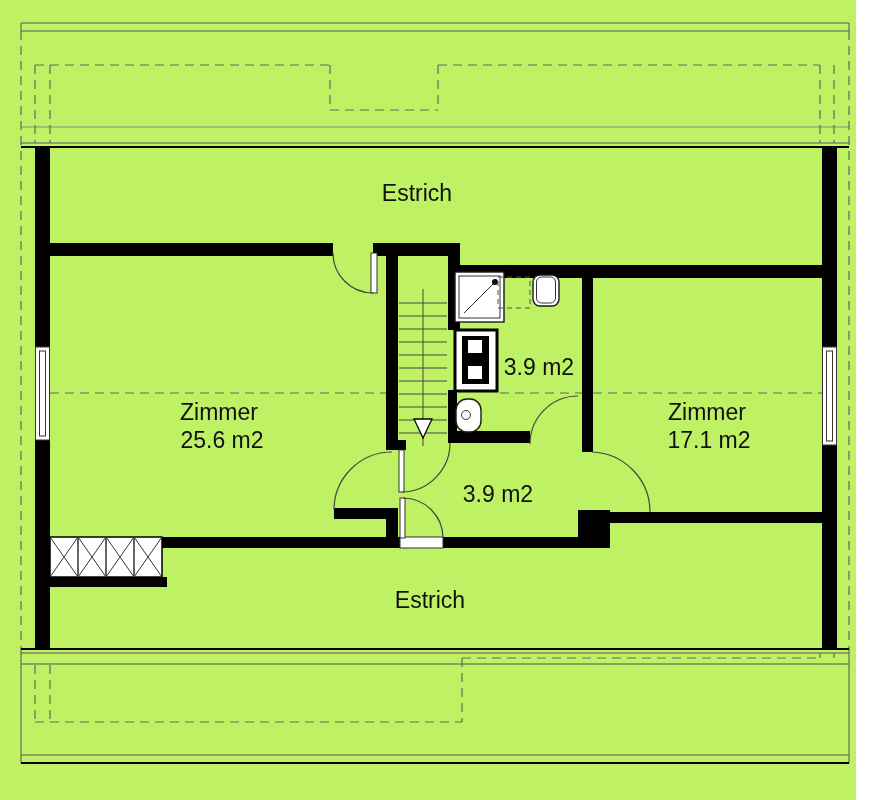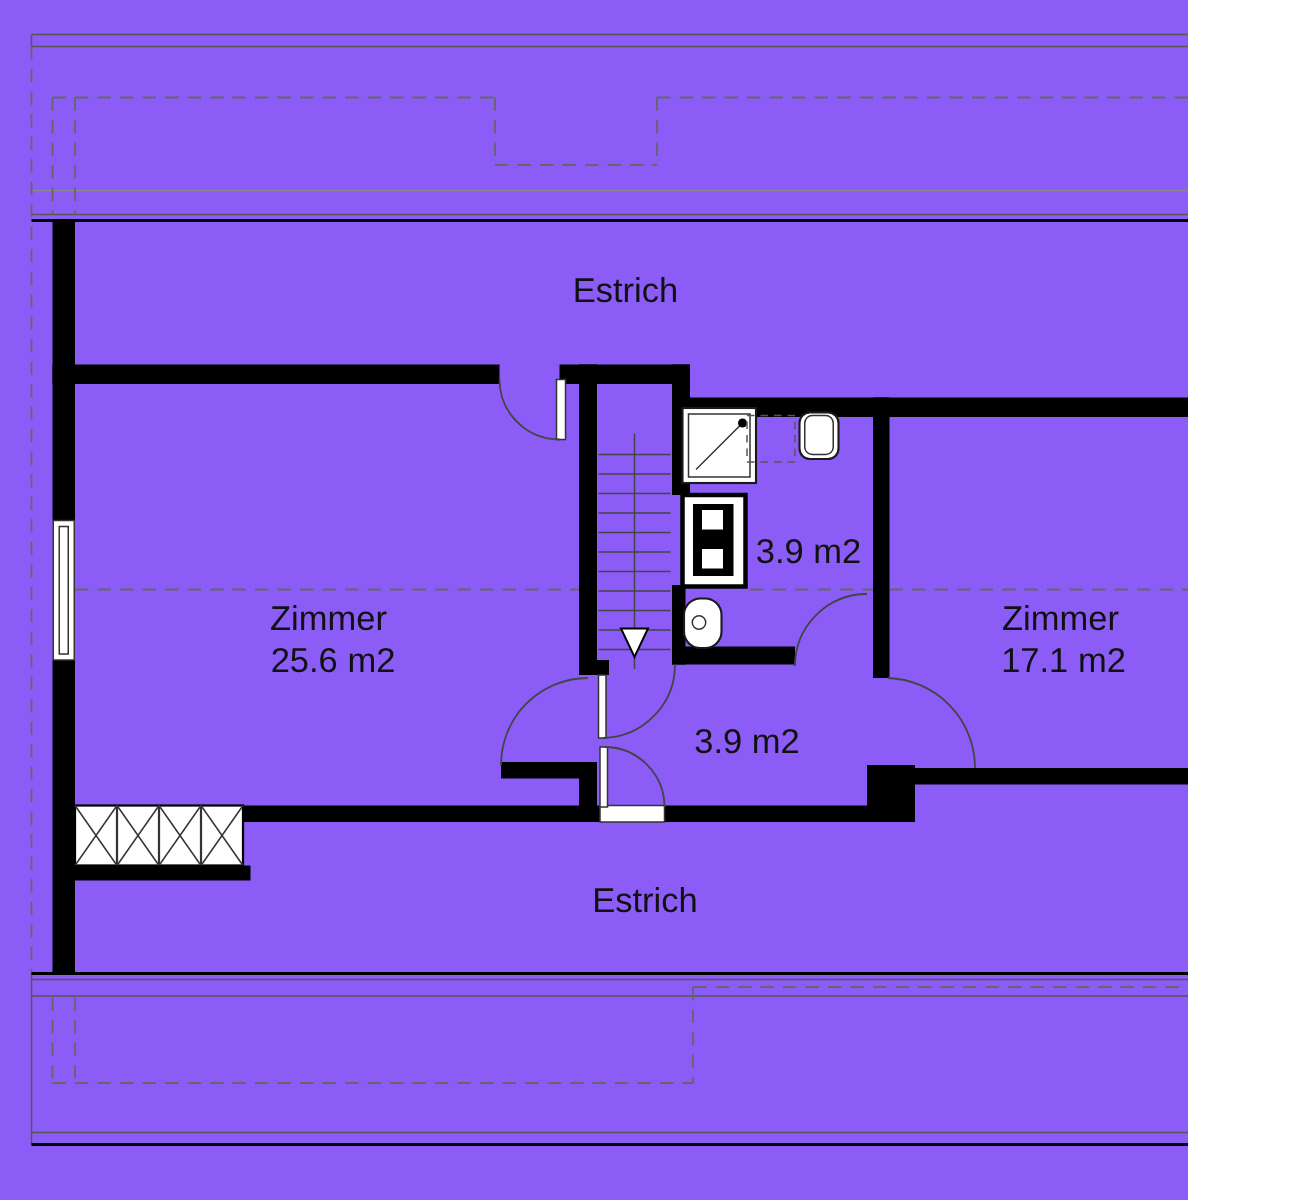--- a/index.html
+++ b/index.html
@@ -1,16 +1,16 @@
 <!DOCTYPE html>
 <html><head>
 <meta charset="utf-8">
 <style>
   html,body{margin:0;padding:0;background:#ffffff;}
-  .plan-wrap{width:792px;height:800px;background:#8b5cf6;overflow:hidden;}
+  .plan-wrap{width:856px;height:800px;background:#bef264;overflow:hidden;}
   svg{display:block;}
   text{font-family:"Liberation Sans","DejaVu Sans",sans-serif;font-size:23px;fill:#111111;}
   .wall{fill:#000000;stroke:none;}
   .thin{stroke:#555555;stroke-width:1;fill:none;}
   .thinner{stroke:#888888;stroke-width:1;fill:none;}
   .edge{stroke:#000000;stroke-width:2;fill:none;}
   .dash{stroke:#666666;stroke-width:1.2;stroke-dasharray:9 6;fill:none;}
   .dashfine{stroke:#555555;stroke-width:1;stroke-dasharray:5 4;fill:none;}
   .fix{fill:#ffffff;stroke:#1a1a1a;stroke-width:1.4;}
   .fixthin{fill:none;stroke:#333333;stroke-width:1;}

